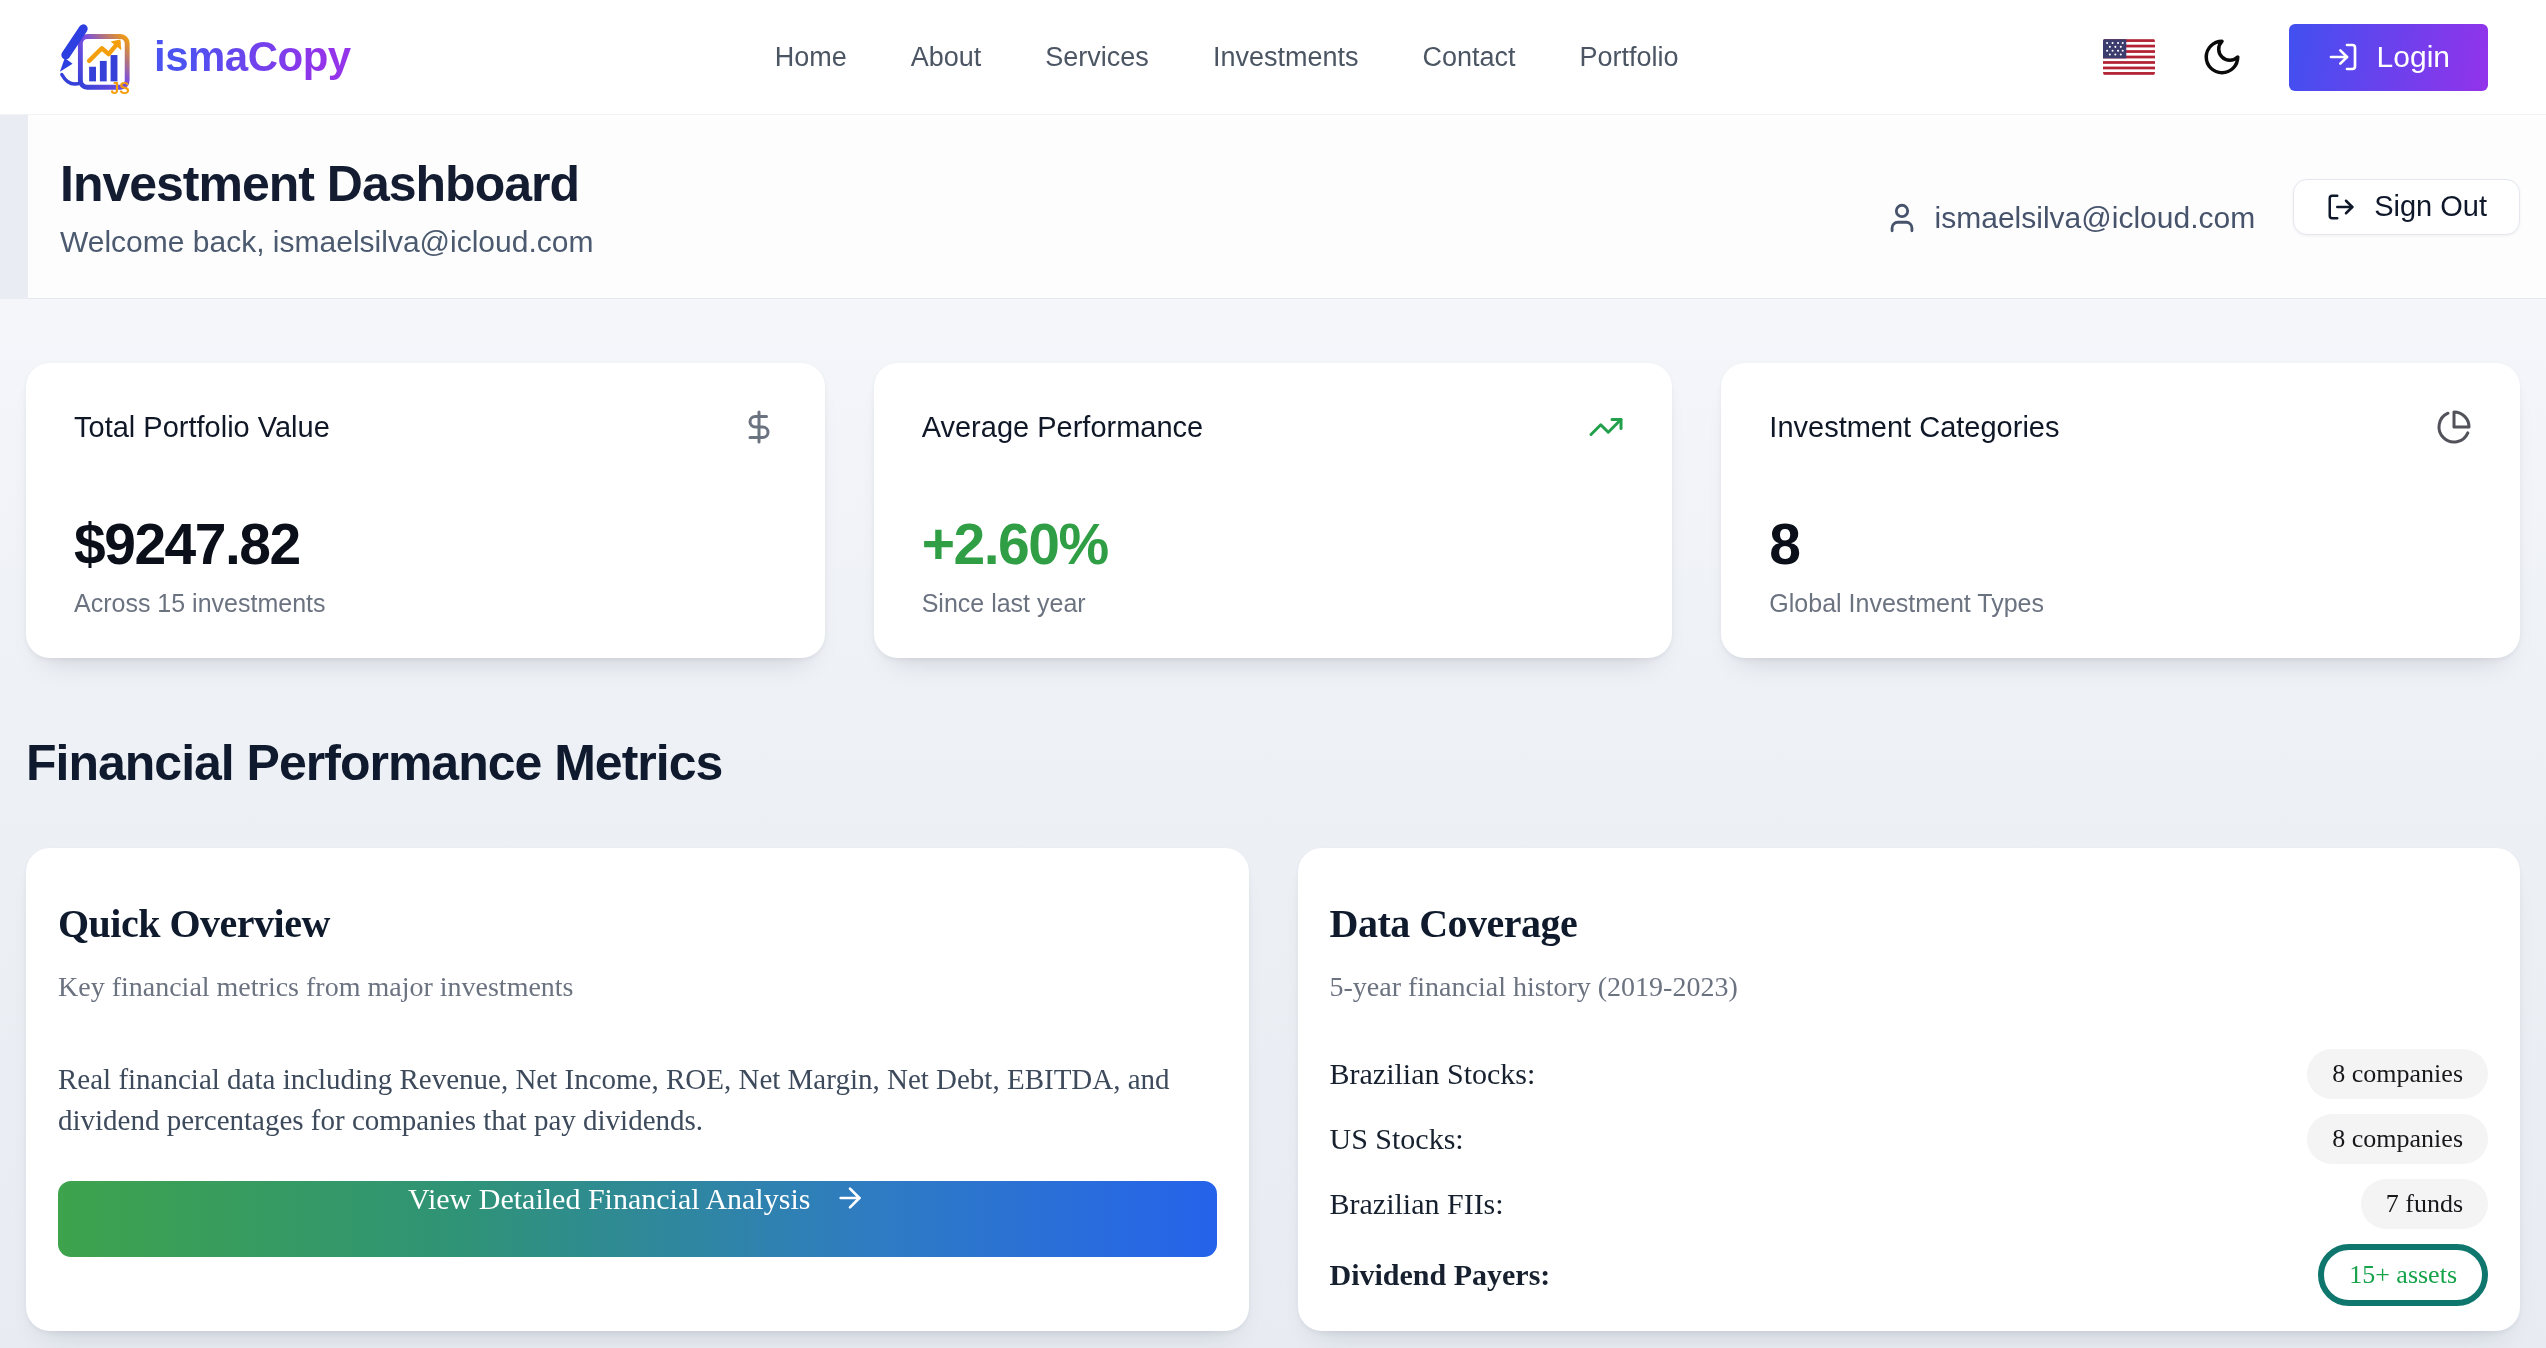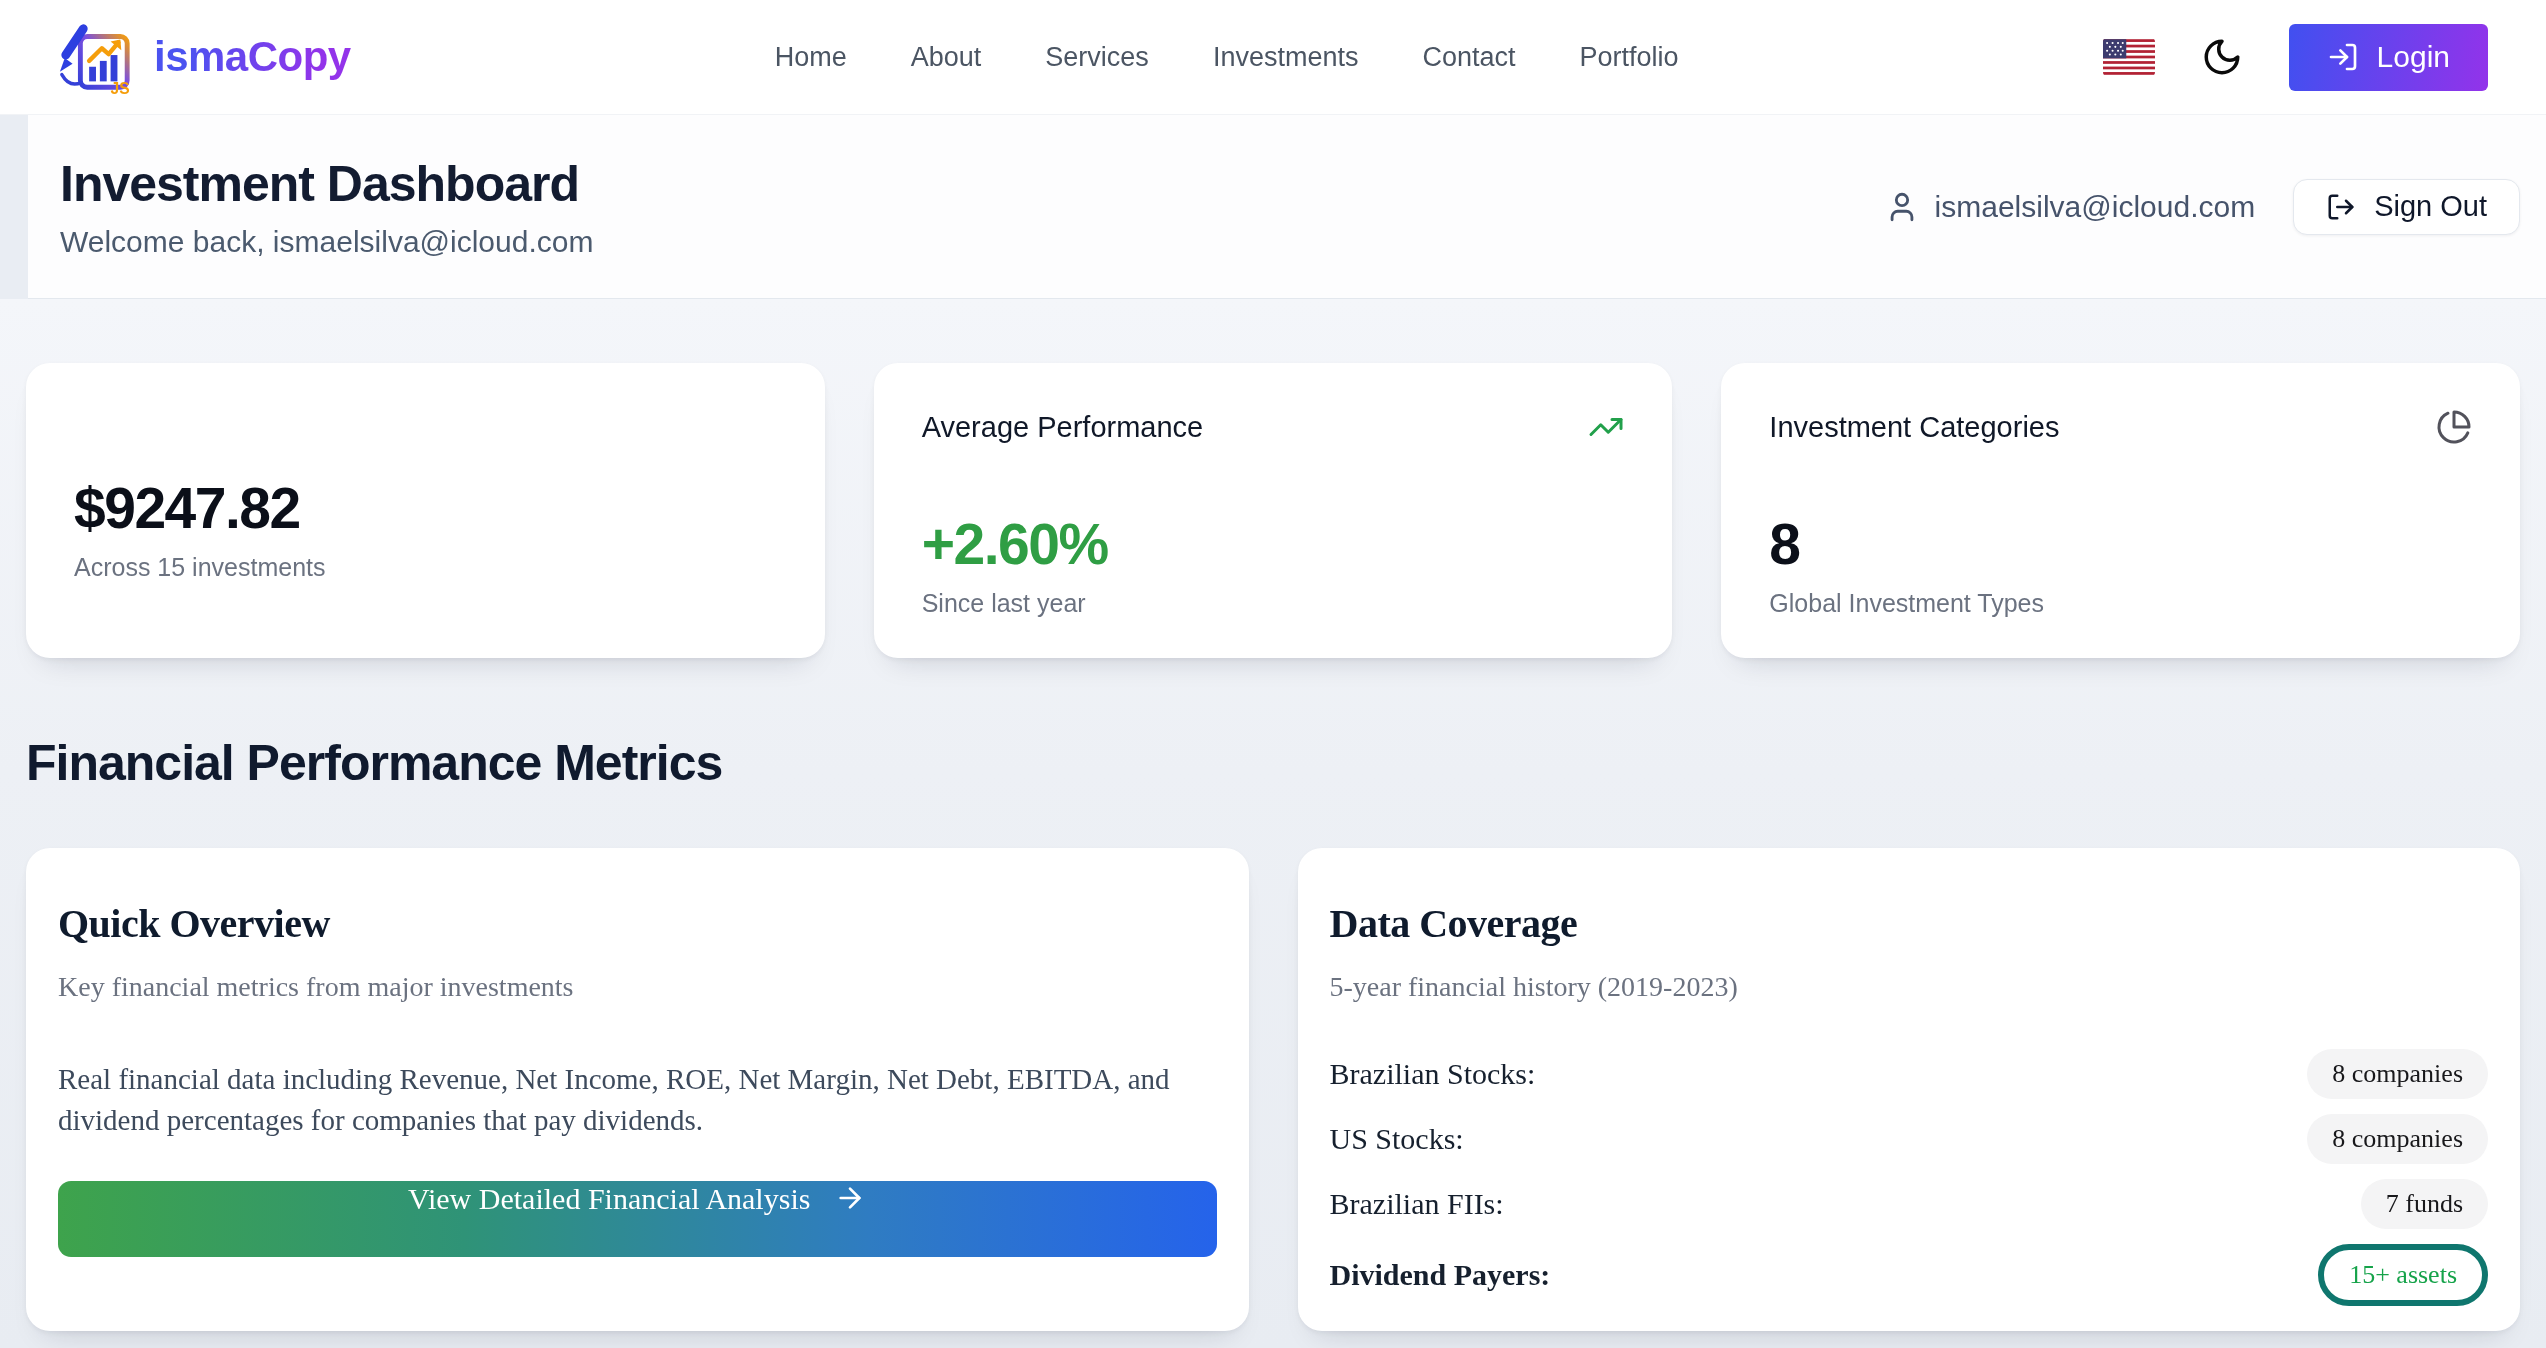--- a/index.html
+++ b/index.html
@@ -37,21 +37,21 @@
   }
 
   
   .header-band{
     height:184px;flex:0 0 184px;background:#fdfdfe;
     border-bottom:1px solid #e3e8ee;
     display:flex;align-items:center;padding:0 26px 0 32px;box-sizing:border-box;margin-left:28px;
   }
   .header-title{margin:0;font-size:50px;font-weight:700;color:#131c31;letter-spacing:-1px;}
   .header-sub{margin:12px 0 0;font-size:30px;color:#4b5a6e;}
-  .header-right{margin-left:auto;display:flex;align-items:center;gap:38px;}
+  .header-right{margin-left:auto;display:flex;align-items:flex-end;gap:38px;}
   .user-chip{display:flex;align-items:center;gap:16px;color:#46536b;font-size:30px;}
   .signout-btn{
     display:flex;align-items:center;gap:18px;height:56px;padding:0 32px;
     background:#ffffff;border:1px solid #e4e8ee;border-radius:14px;cursor:pointer;
     font-size:29px;color:#0f172a;font-family:inherit;
     box-shadow:0 1px 3px rgba(16,24,40,.06);
   }
 
   
   .main{
@@ -220,20 +220,29 @@
         <span>Sign Out</span>
       </button>
     </div>
   </div>
 
   <main class="main">
 
     <div class="stats-row">
 
       <div class="card stat-card">
+        <div class="stat-head">
+          <span class="stat-title">Total Portfolio Value</span>
+          <span class="stat-icon">
+            <svg width="36" height="36" viewBox="0 0 24 24" fill="none" stroke="currentColor" stroke-width="2" stroke-linecap="round" stroke-linejoin="round">
+              <line x1="12" y1="2" x2="12" y2="22"></line>
+              <path d="M17 5H9.5a3.5 3.5 0 0 0 0 7h5a3.5 3.5 0 0 1 0 7H6"></path>
+            </svg>
+          </span>
+        </div>
         <div class="stat-value">$9247.82</div>
         <div class="stat-caption">Across 15 investments</div>
       </div>
 
       <div class="card stat-card">
         <div class="stat-head">
           <span class="stat-title">Average Performance</span>
           <span class="stat-icon green">
             <svg width="36" height="36" viewBox="0 0 24 24" fill="none" stroke="currentColor" stroke-width="2" stroke-linecap="round" stroke-linejoin="round">
               <polyline points="22 7 13.5 15.5 8.5 10.5 2 17"></polyline>

